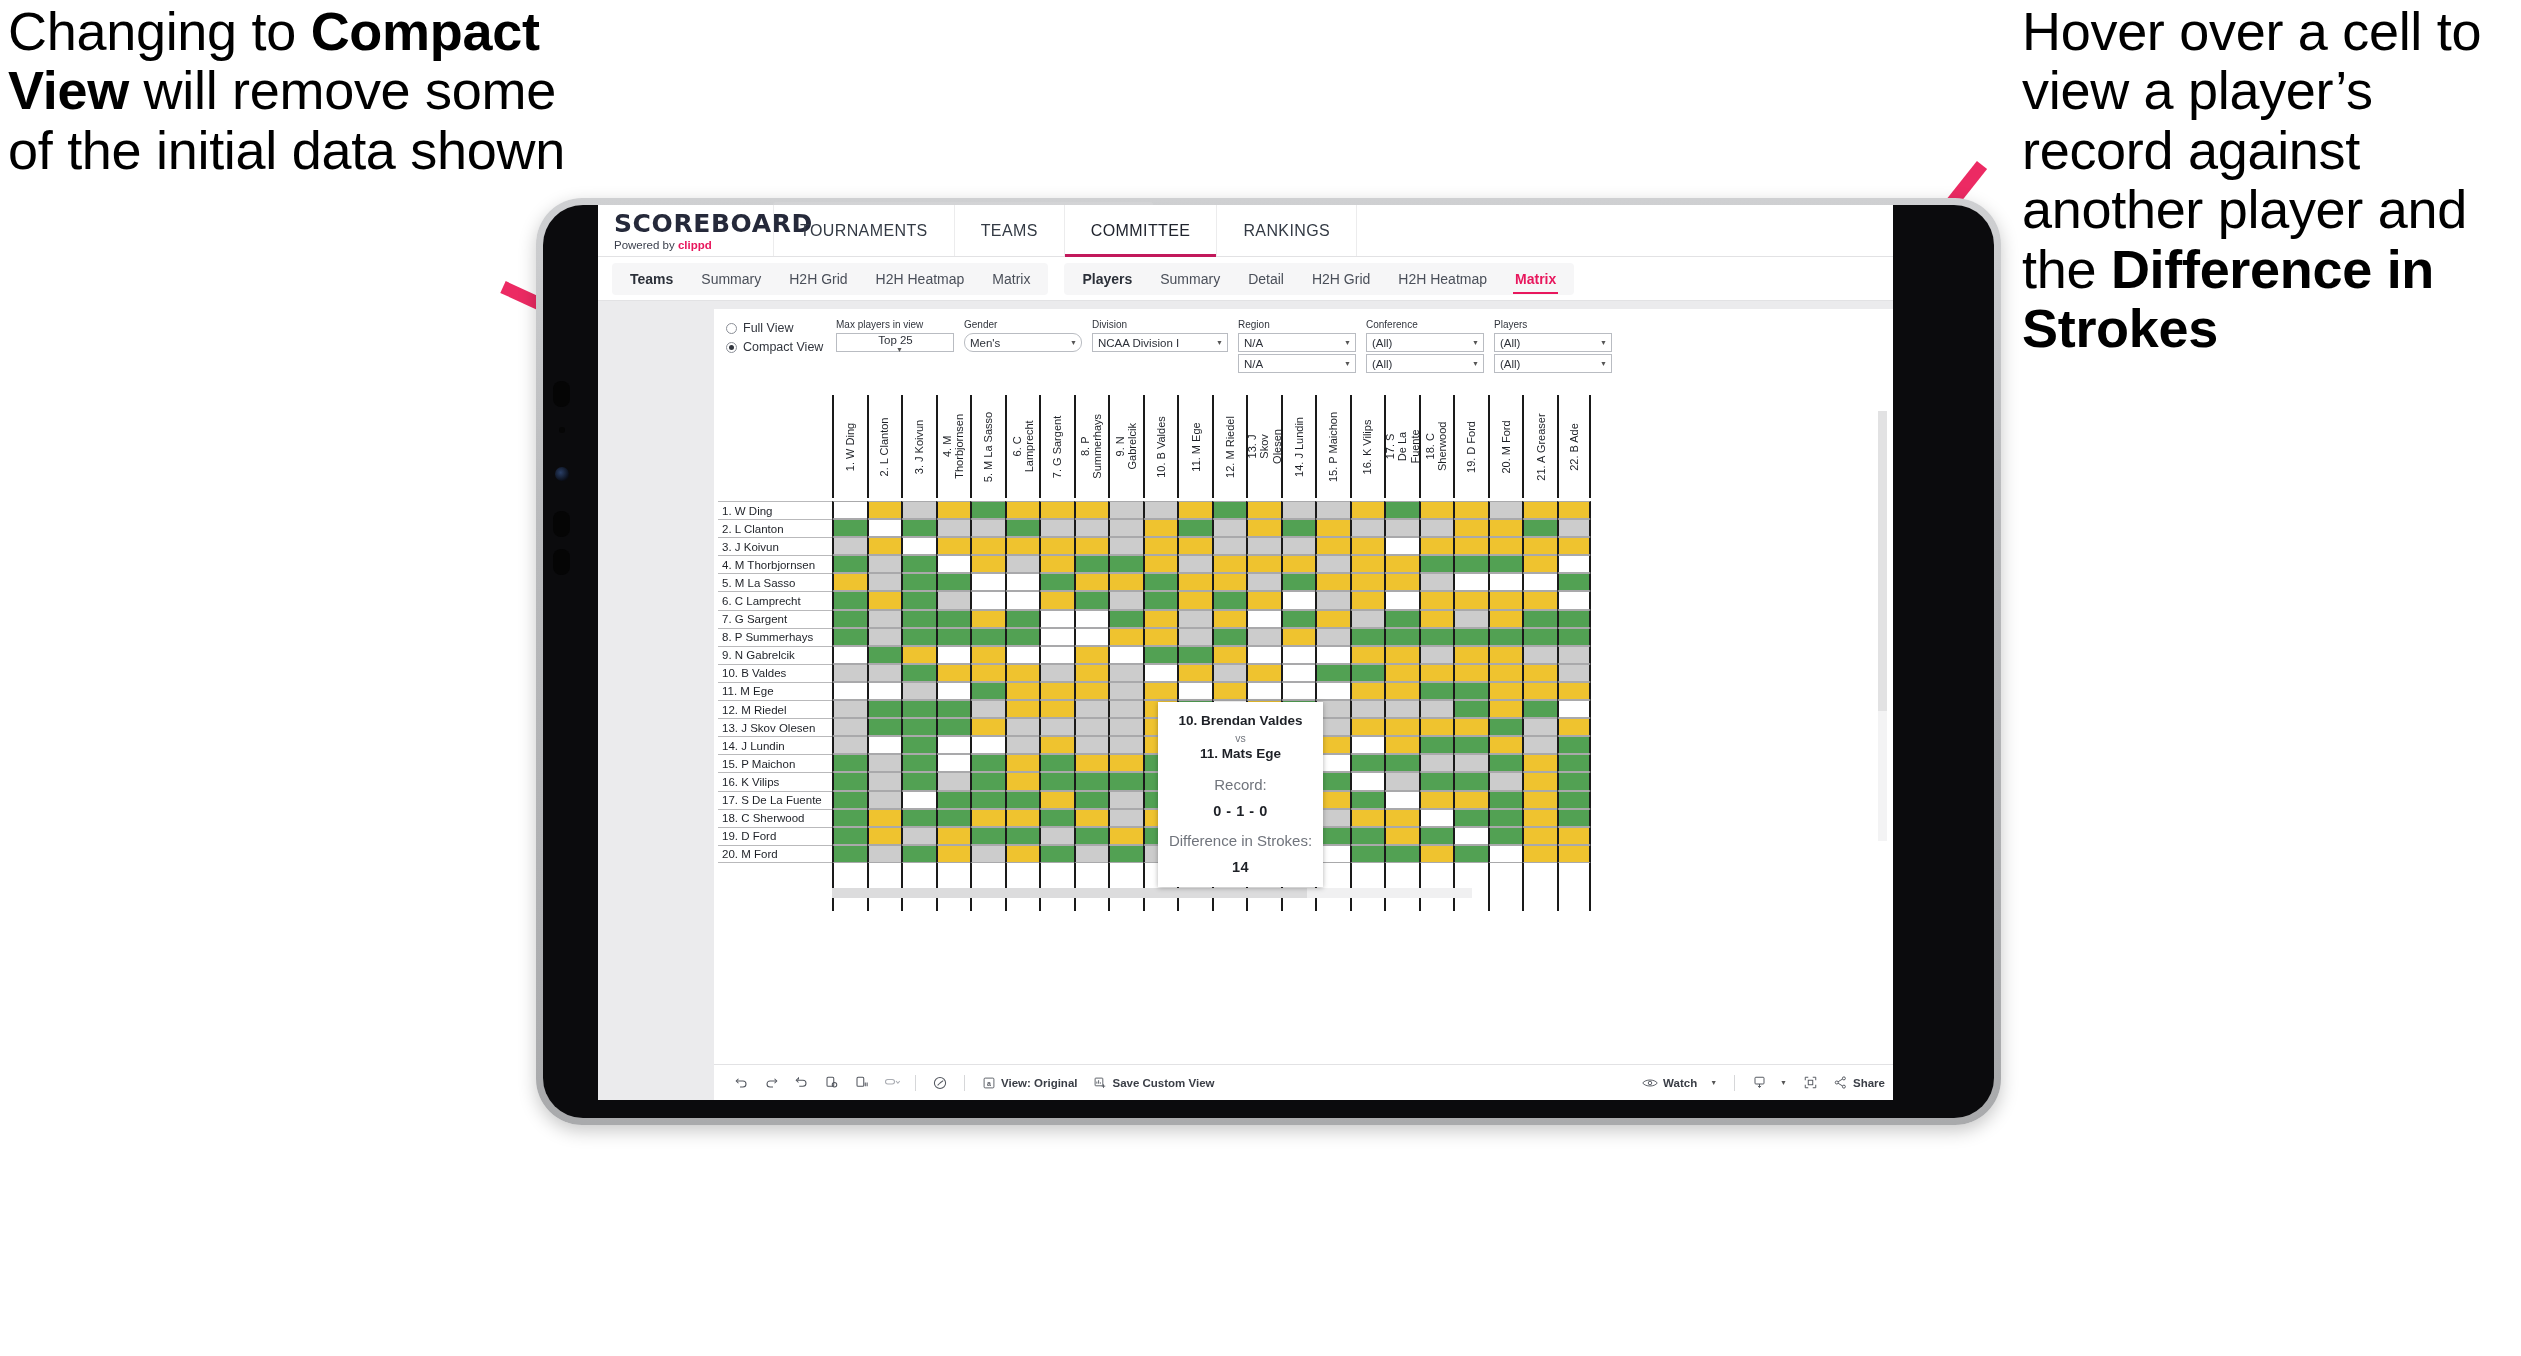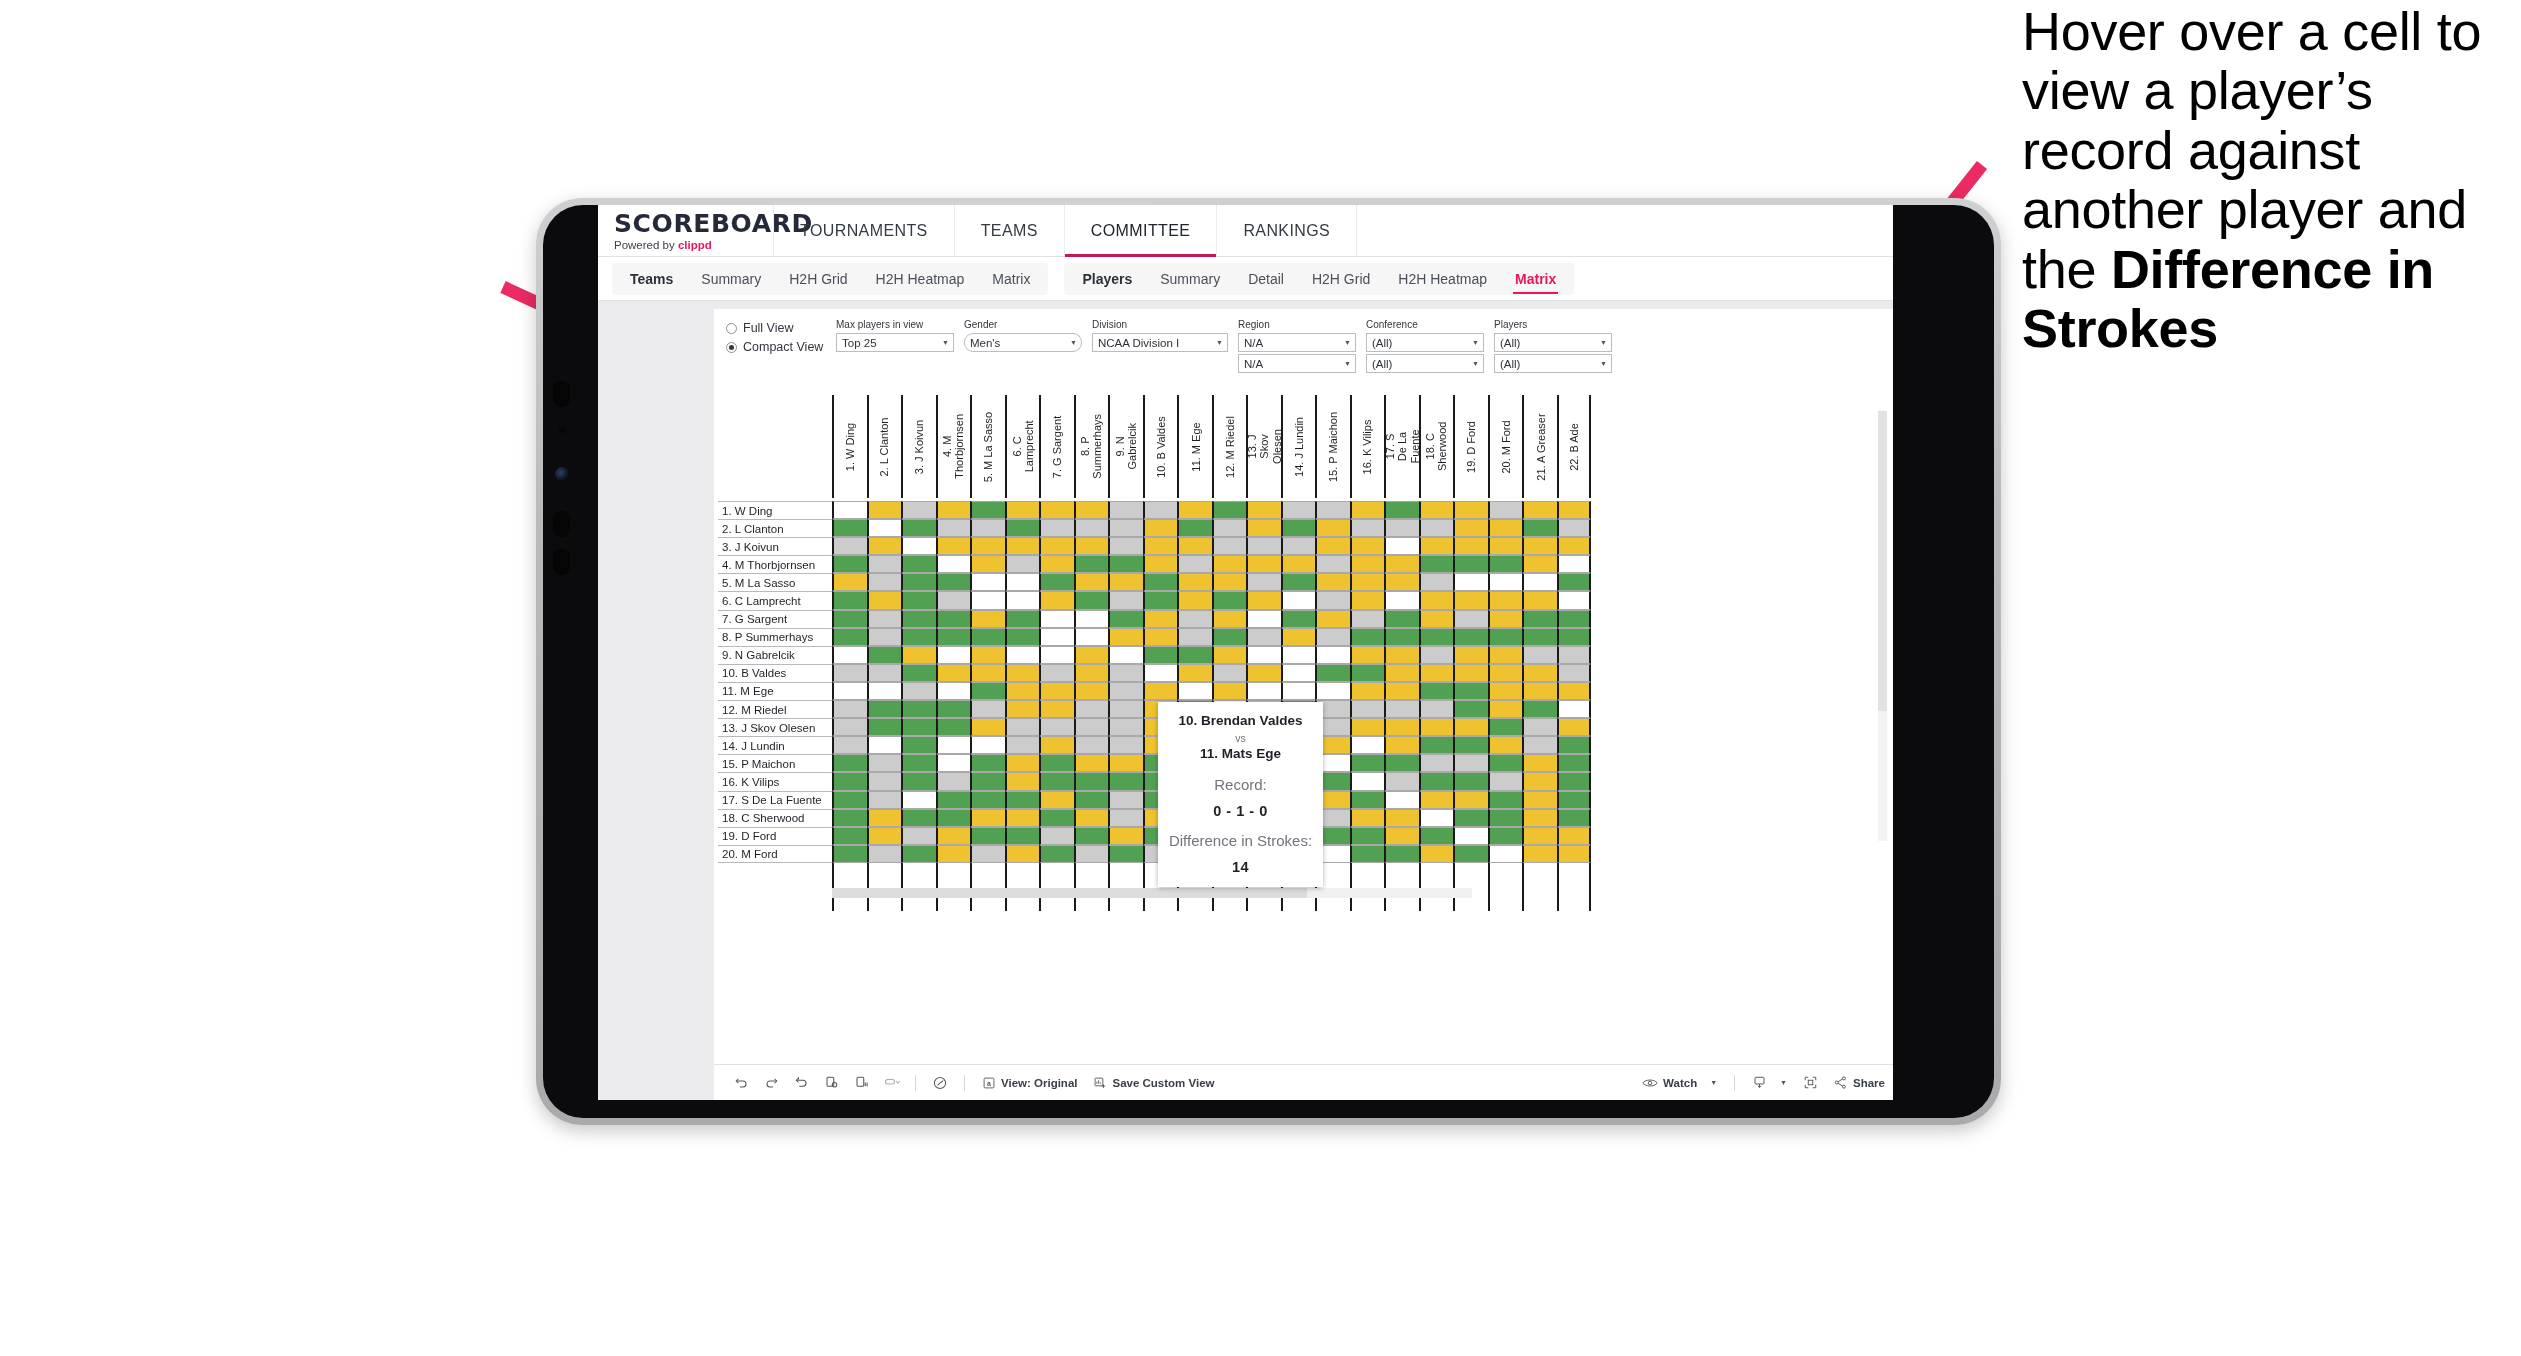--- a/index.html
+++ b/index.html
@@ -108,21 +108,21 @@
   .radio.on::after { content:""; position:absolute; left:2px; top:2px; width:5px;height:5px;border-radius:50%;background:#31353d;}
   .fgroup { margin-right: 10px; }
   .flabel { font-size: 10px; color:#31353d; margin-bottom: 3px; }
   .fselect {
     height: 19px; border:1px solid #b9bcc2; background:#fff;
     font-size: 11.5px; color:#2d3139; display:flex; align-items:center;
     justify-content:space-between; padding: 0 4px 0 5px; margin-bottom: 2px;
     cursor: pointer;
   }
   .caret { font-size: 7px; color:#555; margin-left: 8px; }
-  .w-mp { width: 118px; }
+  .w-mp { width: 118px; flex-direction: column; }
   .w-gd { width: 118px; border-radius: 9px; }
   .w-dv { width: 136px; }
   .w-rg { width: 118px; }
   .w-cf { width: 118px; }
   .w-pl { width: 118px; }
 
   
   #matrix-wrap { position:absolute; left:0; top:86px; right:0; bottom:0; }
   #colhead {
     position:absolute; left: 118px; top: 0; height: 103px;
@@ -199,20 +199,23 @@
   .bitem { display:flex; align-items:center; gap:5px; font-size: 11.5px; color:#3a3e46;
            padding: 0 8px; cursor:pointer; font-weight:600; }
   .bitem .t { white-space:nowrap; }
   .spacer { flex: 1; }
 </style>
 </head>
 <body>
 
 <div id="stage">
 
+  <div class="caption" id="caption-left">
+    <span>Changing to </span><b>Compact View</b><span> will remove some of the initial data shown</span>
+  </div>
 
   <div class="caption" id="caption-right">
     <span>Hover over a cell to view a player’s record against another player and the </span><b>Difference in Strokes</b>
   </div>
 
   <svg class="arrow-svg" viewBox="0 0 2521 1356">
     <defs>
       <marker id="ah" markerWidth="5" markerHeight="5" refX="2.6" refY="2.5" orient="auto">
         <path d="M0,0 L5,2.5 L0,5 z" fill="#ec2a63"></path>
       </marker>

